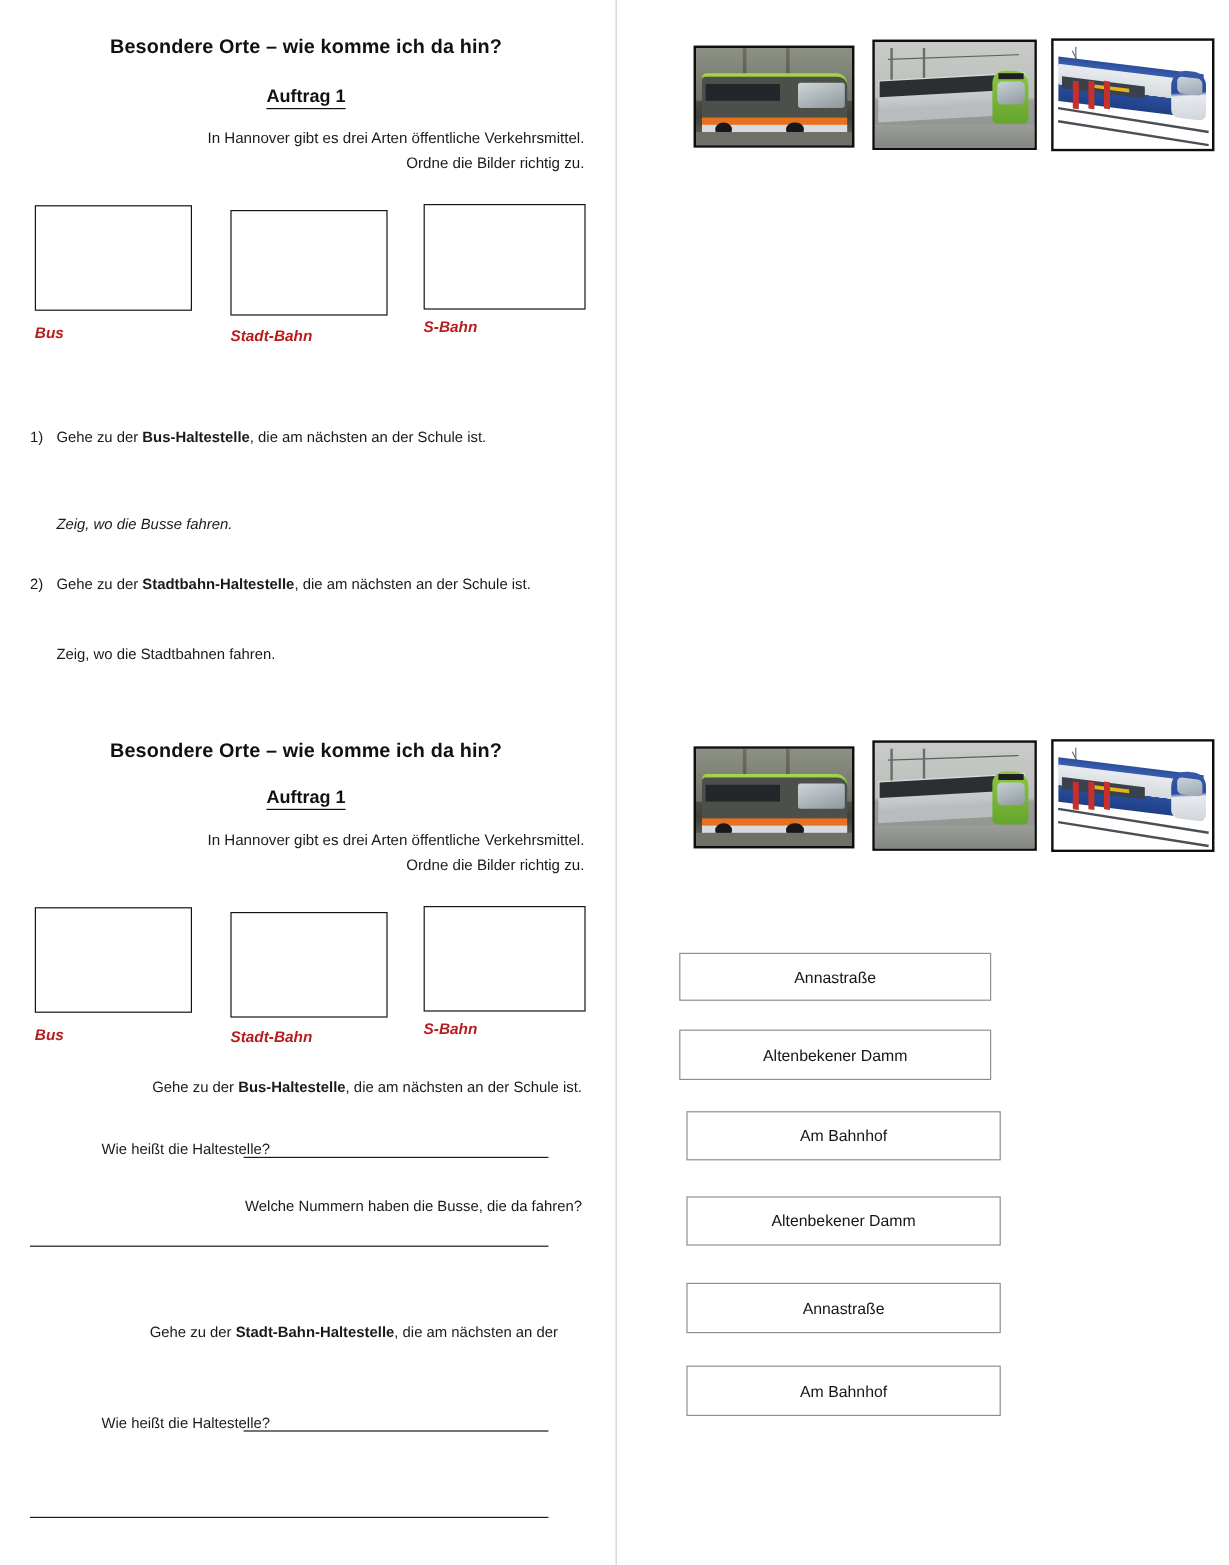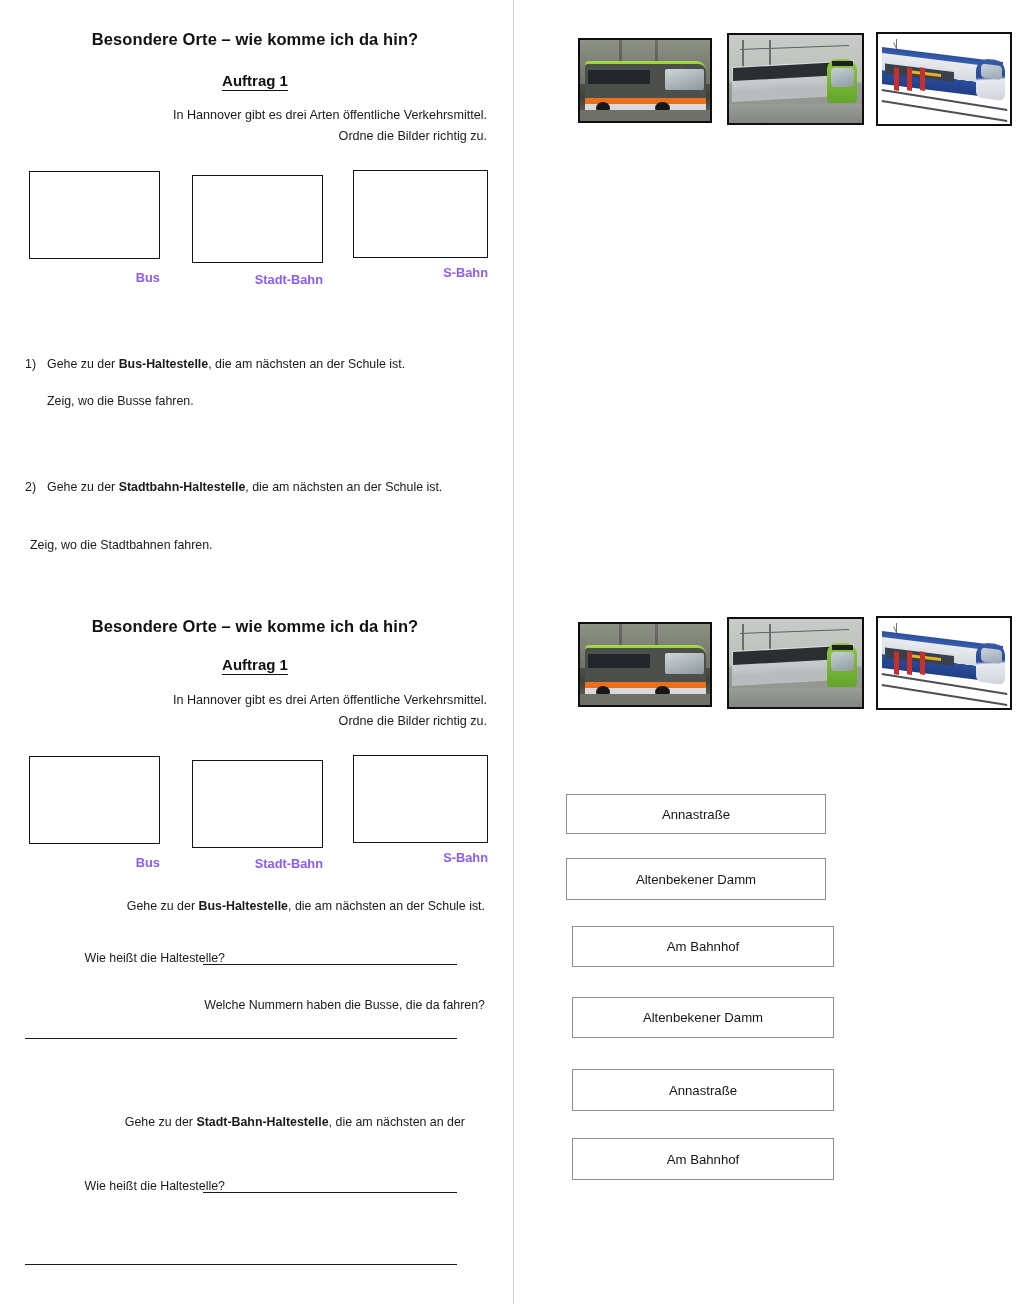--- a/index.html
+++ b/index.html
@@ -91,22 +91,23 @@
   .dropbox {
     position: absolute;
     border: 1.6px solid #141414;
     background: #fff;
     box-sizing: border-box;
   }
   .dropbox-label {
     position: absolute;
     font-size: 12.8px;
     font-weight: bold;
-    text-align: right;
-    color: #8b5cf6;
+    text-align: left;
+    color: #b91c1c;
+    font-style: italic;
   }
 
   
   .ruleline {
     position: absolute;
     height: 1.4px;
     background: #1a1a1a;
   }
 
   
@@ -275,27 +276,27 @@
   <div class="dropbox" style="left:192px; top:175px; width:131px; height:88px;"></div>
   <div class="dropbox-label" style="left:192px; top:272px; width:131px;">Stadt-Bahn</div>
 
   <div class="dropbox" style="left:353px; top:170px; width:135px; height:88px;"></div>
   <div class="dropbox-label" style="left:353px; top:265px; width:135px;">S-Bahn</div>
 
   <div class="numlist-item" style="left:25px; top:355px; width:450px;">
     <span class="num">1)</span>
     <span class="body"><span>Gehe zu der </span><b>Bus-Haltestelle</b><span>, die am nächsten an der Schule ist.</span></span>
   </div>
-  <div class="numlist-sub" style="left:47px; top:392px; width:430px;">Zeig, wo die Busse fahren.</div>
+  <div class="numlist-sub" style="left:47px; top:428px; width:430px;font-style:italic;">Zeig, wo die Busse fahren.</div>
 
   <div class="numlist-item" style="left:25px; top:478px; width:450px;">
     <span class="num">2)</span>
     <span class="body"><span>Gehe zu der </span><b>Stadtbahn-Haltestelle</b><span>, die am nächsten an der Schule ist.</span></span>
   </div>
-  <div class="numlist-sub" style="left:30px; top:536px; width:430px;">Zeig, wo die Stadtbahnen fahren.</div>
+  <div class="numlist-sub" style="left:47px; top:536px; width:430px;">Zeig, wo die Stadtbahnen fahren.</div>
 
   <div class="worksheet-title abs" style="left:30px; top:617px; width:450px;">Besondere Orte – wie komme ich da hin?</div>
 
   <div class="task-label abs" style="left:30px; top:656px; width:450px;"><span>Auftrag 1</span></div>
 
   <div class="intro abs" style="left:27px; top:690px; width:460px;">In Hannover gibt es drei Arten öffentliche Verkehrsmittel.</div>
   <div class="intro abs" style="left:27px; top:711px; width:460px;">Ordne die Bilder richtig zu.</div>
 
   <div class="dropbox" style="left:29px; top:756px; width:131px; height:88px;"></div>
   <div class="dropbox-label" style="left:29px; top:855px; width:131px;">Bus</div>
@@ -307,21 +308,21 @@
   <div class="dropbox-label" style="left:353px; top:850px; width:135px;">S-Bahn</div>
 
   <div class="q-text abs" style="left:25px; top:896px; width:460px;"><span>Gehe zu der </span><b>Bus-Haltestelle</b><span>, die am nächsten an der Schule ist.</span></div>
 
   <div class="q-text abs" style="left:25px; top:948px; width:200px;">Wie heißt die Haltestelle?</div>
   <div class="ruleline" style="left:203px; top:964px; width:254px;"></div>
 
   <div class="q-text abs" style="left:25px; top:995px; width:460px;">Welche Nummern haben die Busse, die da fahren?</div>
   <div class="ruleline" style="left:25px; top:1038px; width:432px;"></div>
 
-  <div class="q-text abs" style="left:25px; top:1100px; width:440px;margin-top:12px;"><span>Gehe zu der </span><b>Stadt-Bahn-Haltestelle</b><span>, die am nächsten an der</span></div>
+  <div class="q-text abs" style="left:25px; top:1100px; width:440px;"><span>Gehe zu der </span><b>Stadt-Bahn-Haltestelle</b><span>, die am nächsten an der</span></div>
 
   <div class="q-text abs" style="left:25px; top:1176px; width:200px;">Wie heißt die Haltestelle?</div>
   <div class="ruleline" style="left:203px; top:1192px; width:254px;"></div>
 
   <div class="ruleline" style="left:25px; top:1264px; width:432px;"></div>
 
   <div class="photo" style="left:578px; top:38px; width:134px; height:85px;">
     <div class="scene bus-scene">
       <div class="bus-bldg" style="left:0; width:30%;"></div>
       <div class="bus-bldg" style="left:32%; width:26%;"></div>

